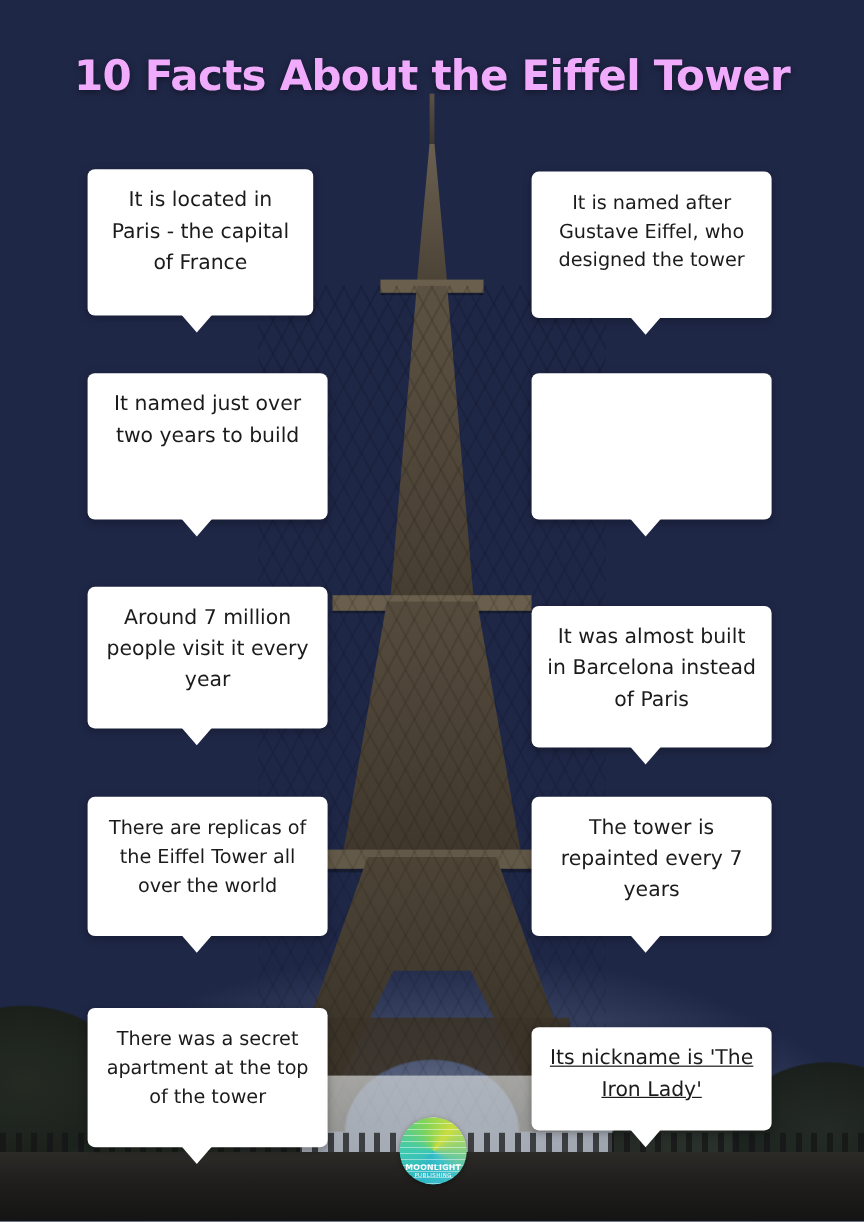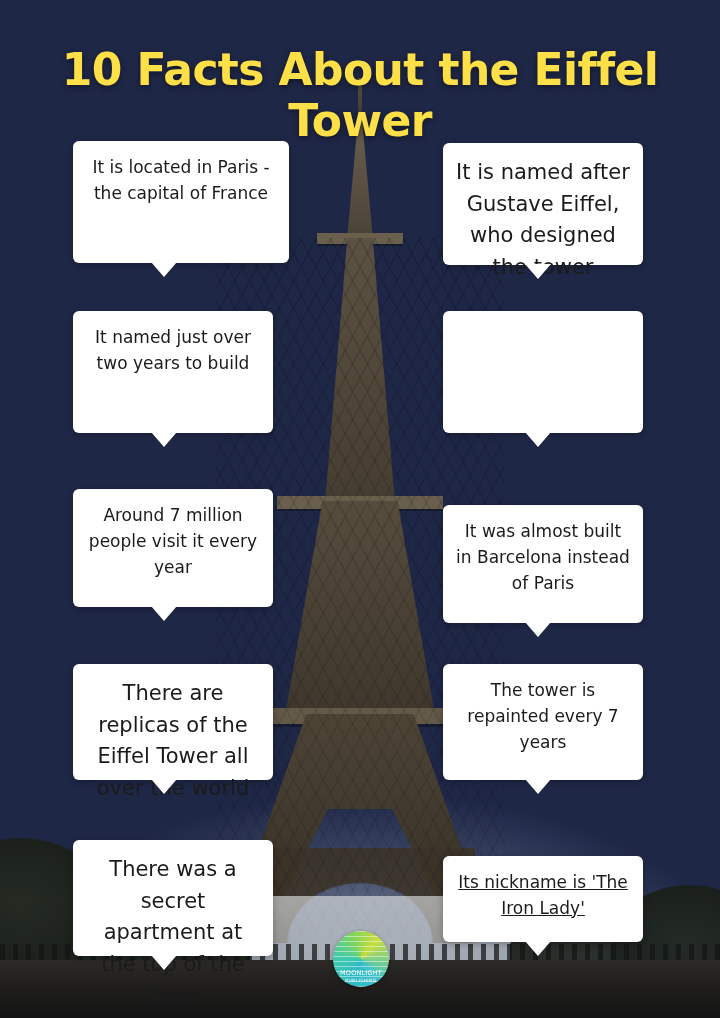--- a/index.html
+++ b/index.html
@@ -164,43 +164,43 @@
     opacity: 0.55;
     pointer-events: none;
   }
 
   
   .title {
     position: absolute;
     top: 44px;
     left: 0; right: 0;
     text-align: center;
-    color: #fde047;
+    color: #f0abfc;
     font-family: "DejaVu Sans", sans-serif;
     font-weight: 700;
-    font-size: 44px;
+    font-size: 35px;
     letter-spacing: -0.6px;
     text-shadow: 0 2px 6px rgba(0,0,0,0.45);
   }
 
   
   .bubble {
     position: absolute;
     background: #ffffff;
     border-radius: 6px;
     box-shadow: 0 2px 7px rgba(0,0,0,0.28);
     color: #1b1b1b;
     font-family: "DejaVu Sans", sans-serif;
     font-size: 17px;
     line-height: 1.52;
     text-align: center;
     padding: 14px 13px 15px;
     box-sizing: border-box;
   }
-  .bubble.small { font-size: 21px; line-height: 1.5; }
+  .bubble.small { font-size: 16px; line-height: 1.5; }
   .bubble .tail {
     position: absolute;
     bottom: -14px;
     width: 0; height: 0;
     border-left: 13px solid transparent;
     border-right: 13px solid transparent;
     border-top: 15px solid #ffffff;
   }
   .bubble.left .tail { left: 78px; }
   .bubble.right .tail { left: 82px; }
@@ -224,21 +224,21 @@
   .logo .lines {
     position: absolute;
     inset: 0;
     border-radius: 50%;
     background: repeating-linear-gradient(180deg, rgba(255,255,255,0.45) 0 1px, rgba(255,255,255,0) 1px 5px);
   }
   .logo-name {
     position: relative;
     color: #ffffff;
     font-size: 6.5px;
-    font-weight: 400;
+    font-weight: 700;
     letter-spacing: 0.2px;
     line-height: 1.2;
     margin-top: 36px;
   }
   .logo-sub {
     position: relative;
     color: #ffffff;
     font-size: 4.5px;
     letter-spacing: 0.4px;
     line-height: 1.2;
@@ -266,21 +266,21 @@
   </div>
 
   <div class="buildings"></div>
   <div class="treeline-left"></div>
   <div class="treeline-right"></div>
   <div class="crowd"></div>
   <div class="ground"></div>
 
   <div class="title">10 Facts About the Eiffel Tower</div>
 
-  <div class="bubble left" style="left:73px; top:141px; width:216px; height:122px;">
+  <div class="bubble left" style="left:73px; top:141px; width:188px; height:122px;">
     <span>It is located in Paris - the capital of France</span>
     <span class="tail"></span>
   </div>
 
   <div class="bubble left" style="left:73px; top:311px; width:200px; height:122px;">
     <span>It named just over two years to build</span>
     <span class="tail"></span>
   </div>
 
   <div class="bubble left" style="left:73px; top:489px; width:200px; height:118px;">

